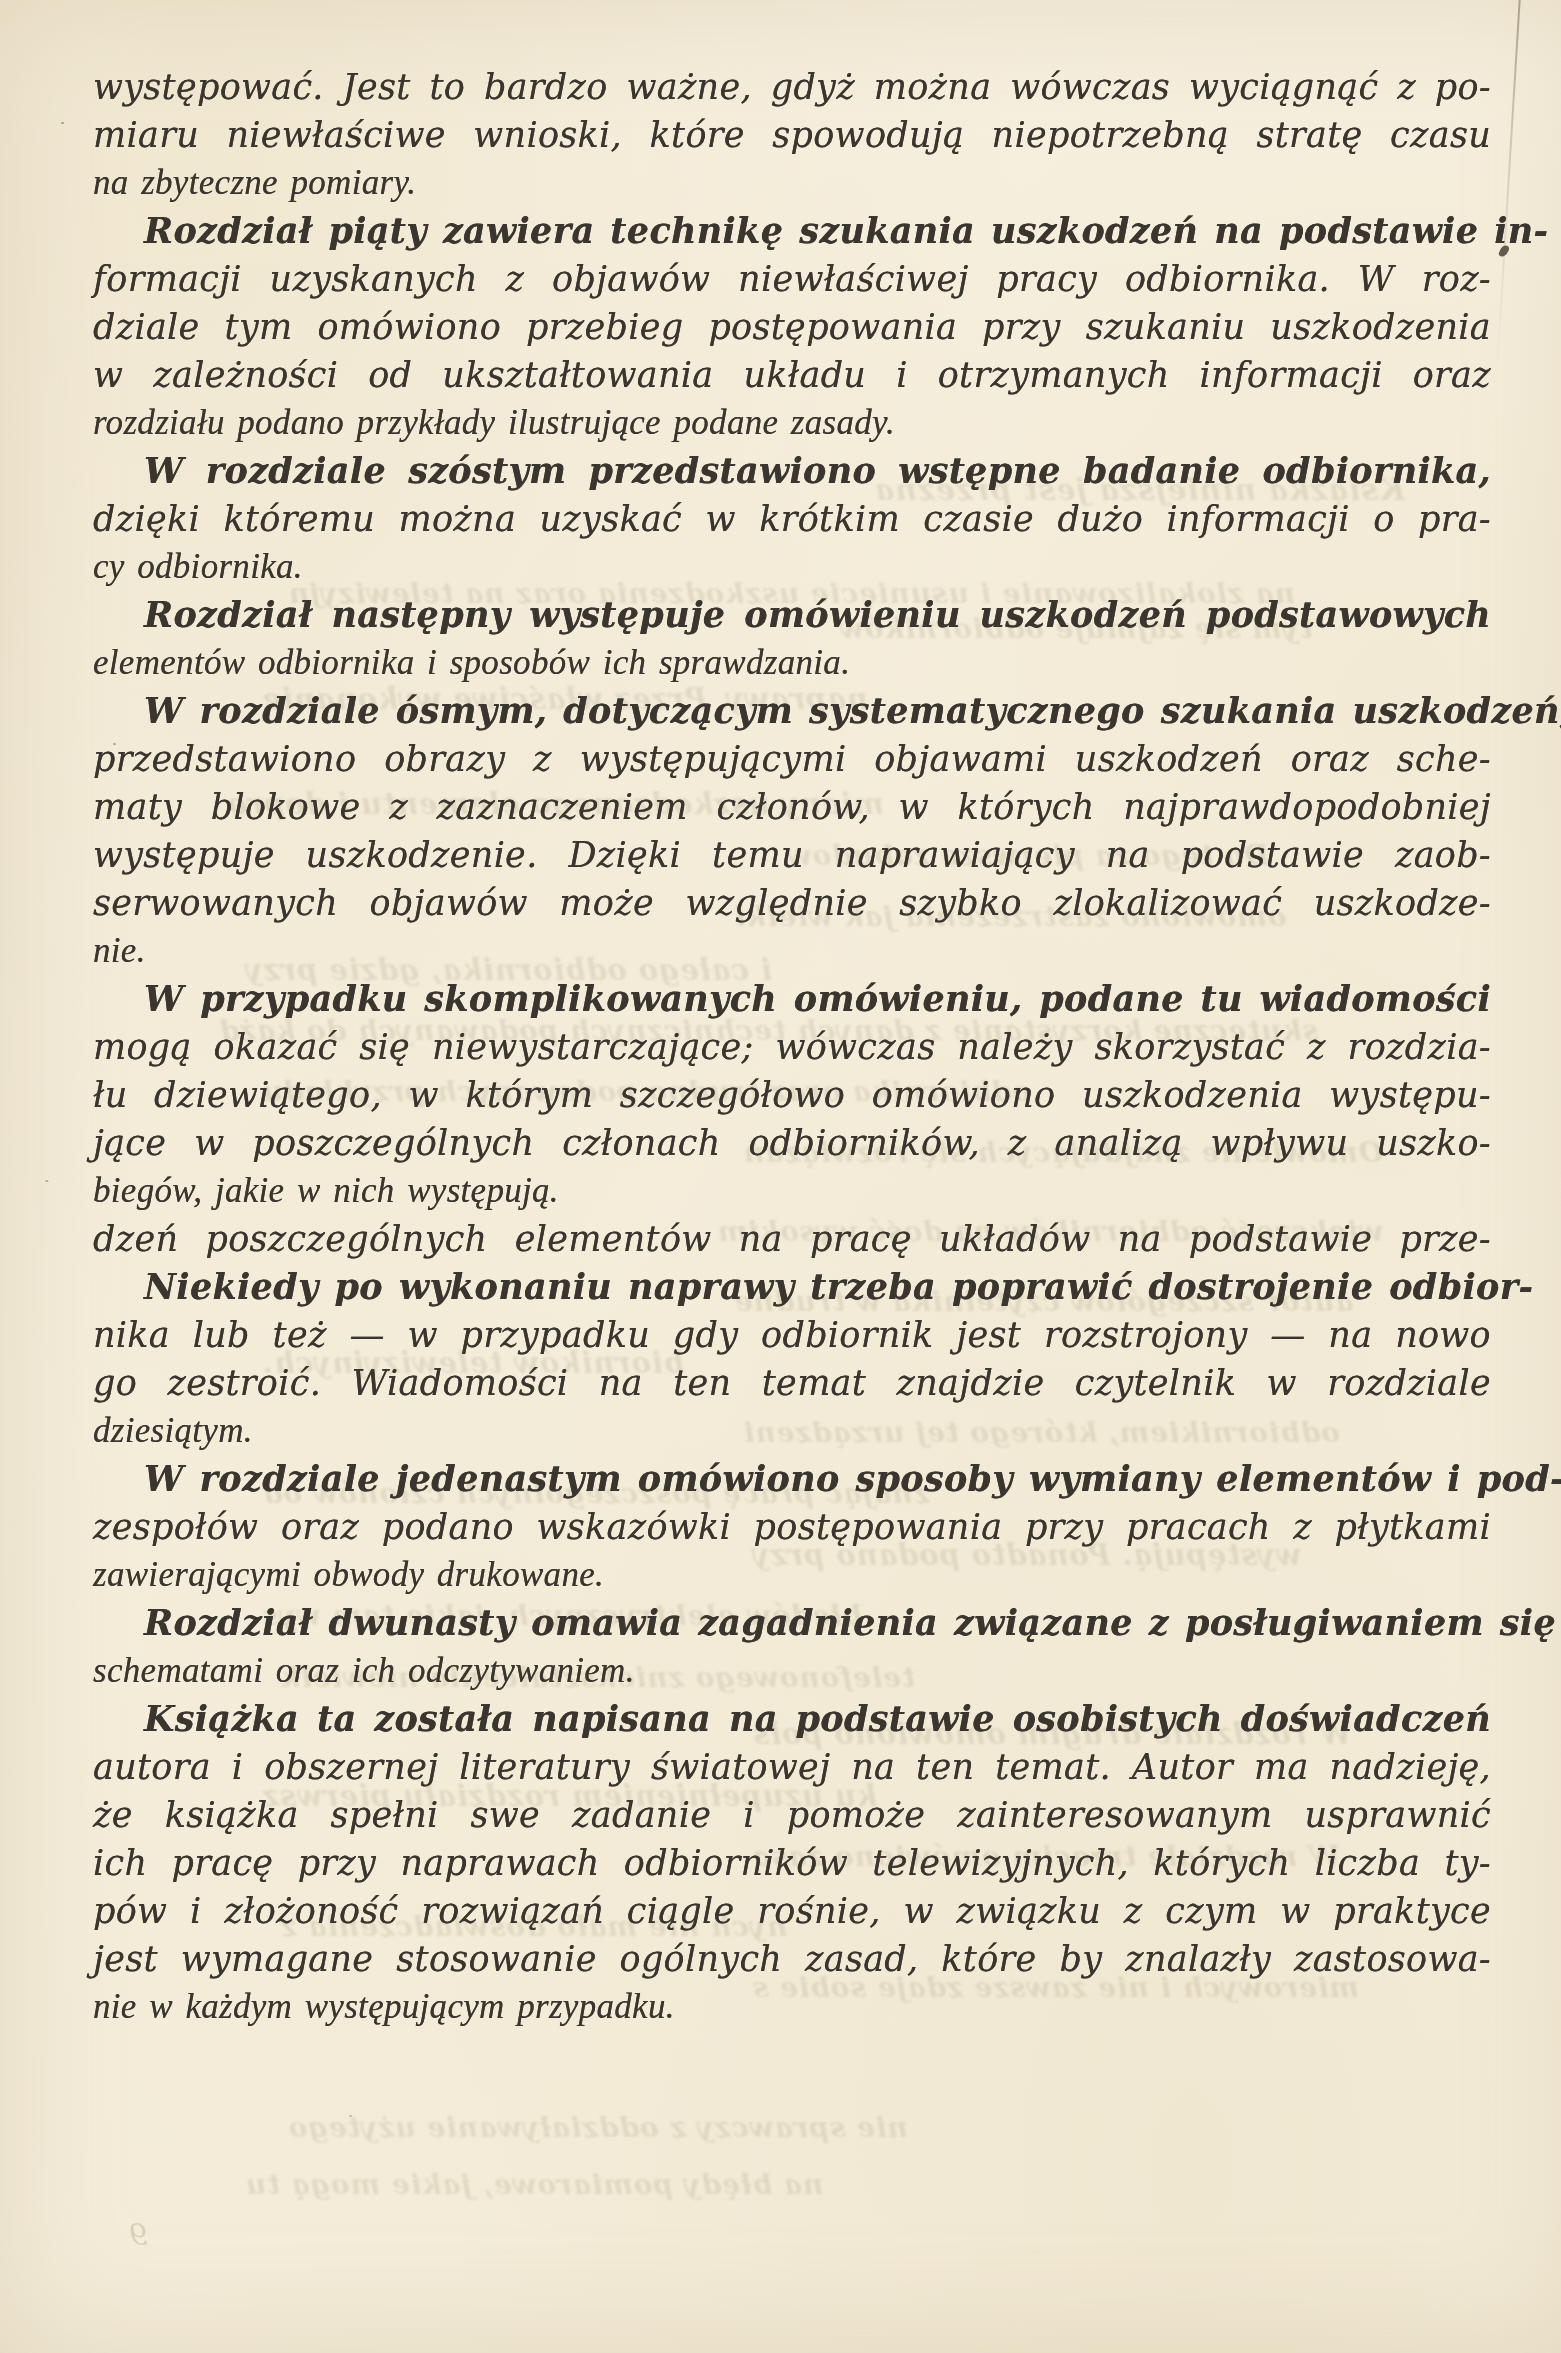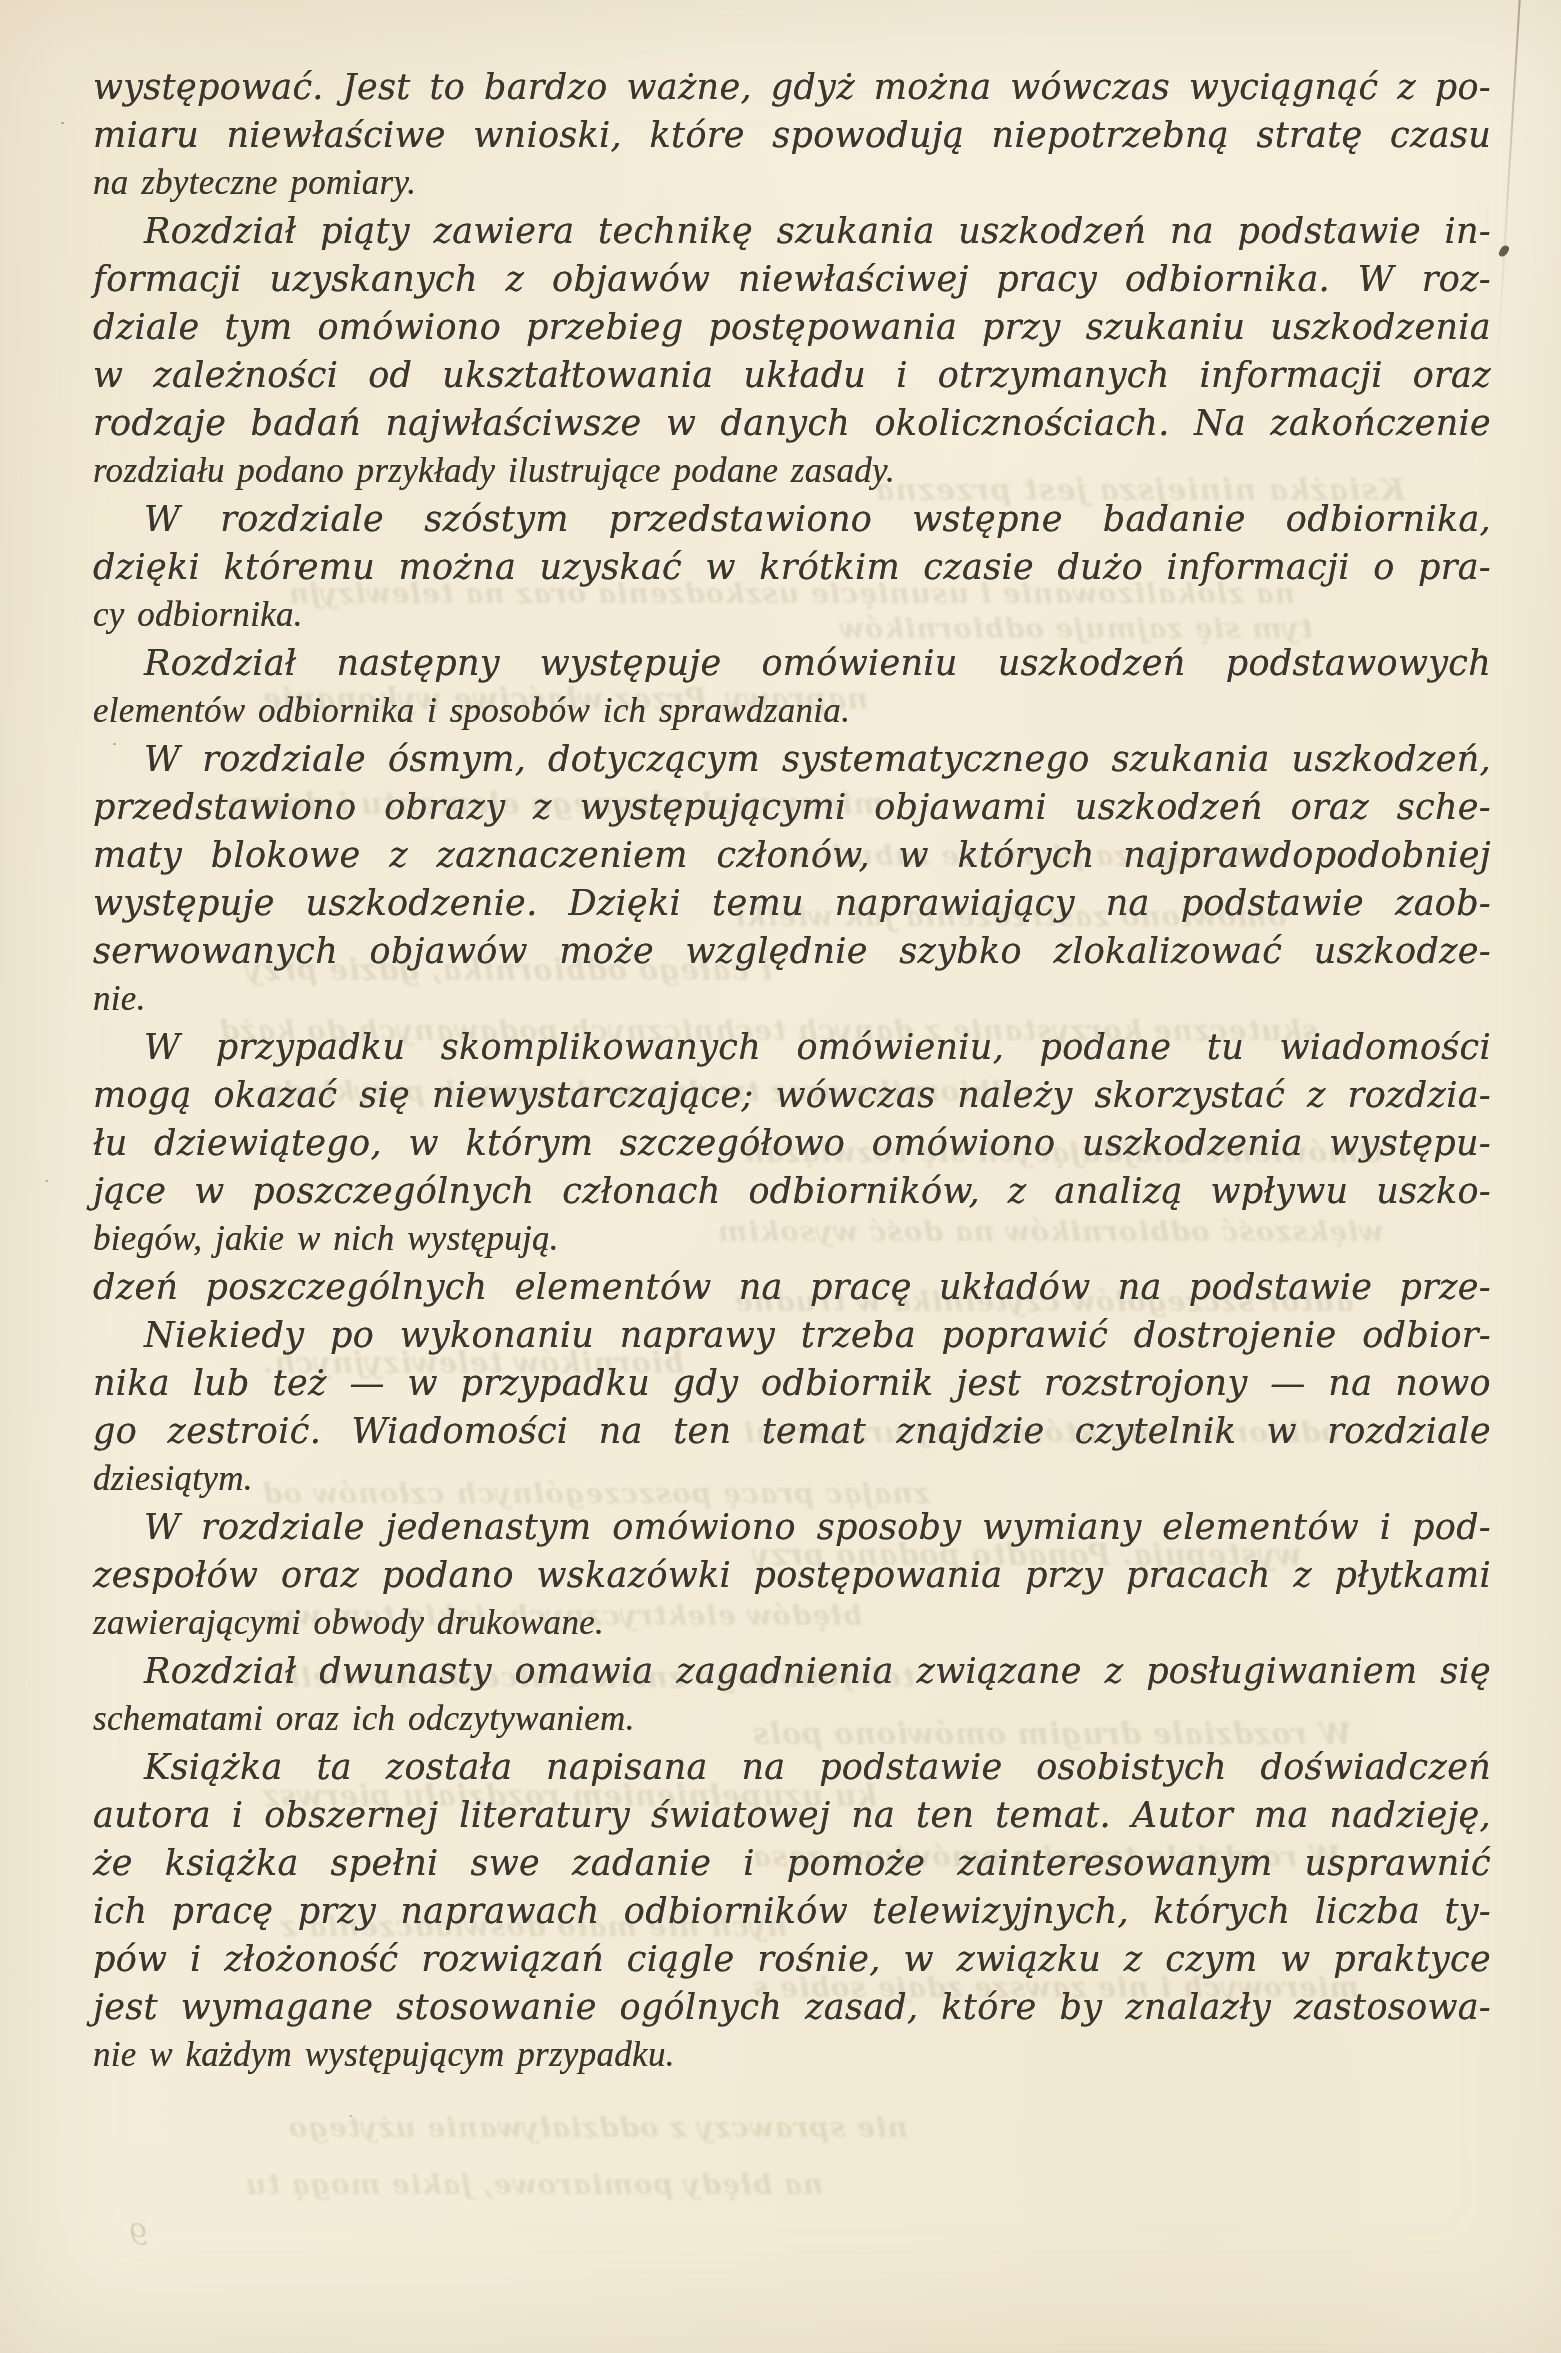--- a/index.html
+++ b/index.html
@@ -40,21 +40,21 @@
     color:#3a362f;
     height:48px;
     text-align:justify;
     text-align-last:justify;
     word-spacing:3.5px;
     letter-spacing:0.3px;
     text-shadow:0 0 0.6px rgba(58,54,47,.85);
     white-space:nowrap;
   }
   .line.endline { text-align-last:left;font-family:Liberation Serif, serif; }
-  .line.indent  { text-indent:51px; }
+  .line.indent  { text-indent:51px;font-weight:bold; }
 
   .faint-number {
     position:absolute; left:129px; top:2217px; z-index:1;
     font: italic 30px "DejaVu Serif", serif;
     color:#8d8163; opacity:.25; filter:blur(0.7px);
     transform: scaleX(-1);
   }
 
   
   .crease {
@@ -110,21 +110,20 @@
     </div>
 
   <div id="textblock">
       <div class="line">występować. Jest to bardzo ważne, gdyż można wówczas wyciągnąć z po-</div>
       <div class="line">miaru niewłaściwe wnioski, które spowodują niepotrzebną stratę czasu</div>
       <div class="line endline">na zbyteczne pomiary.</div>
       <div class="line indent">Rozdział piąty zawiera technikę szukania uszkodzeń na podstawie in-</div>
       <div class="line">formacji uzyskanych z objawów niewłaściwej pracy odbiornika. W roz-</div>
       <div class="line">dziale tym omówiono przebieg postępowania przy szukaniu uszkodzenia</div>
       <div class="line">w zależności od ukształtowania układu i otrzymanych informacji oraz</div>
-      <div class="line">rodzaje badań najwłaściwsze w danych okolicznościach. Na zakończenie</div>
       <div class="line endline">rozdziału podano przykłady ilustrujące podane zasady.</div>
       <div class="line indent">W rozdziale szóstym przedstawiono wstępne badanie odbiornika,</div>
       <div class="line">dzięki któremu można uzyskać w krótkim czasie dużo informacji o pra-</div>
       <div class="line endline">cy odbiornika.</div>
       <div class="line indent">Rozdział następny występuje omówieniu uszkodzeń podstawowych</div>
       <div class="line endline">elementów odbiornika i sposobów ich sprawdzania.</div>
       <div class="line indent">W rozdziale ósmym, dotyczącym systematycznego szukania uszkodzeń,</div>
       <div class="line">przedstawiono obrazy z występującymi objawami uszkodzeń oraz sche-</div>
       <div class="line">maty blokowe z zaznaczeniem członów, w których najprawdopodobniej</div>
       <div class="line">występuje uszkodzenie. Dzięki temu naprawiający na podstawie zaob-</div>

